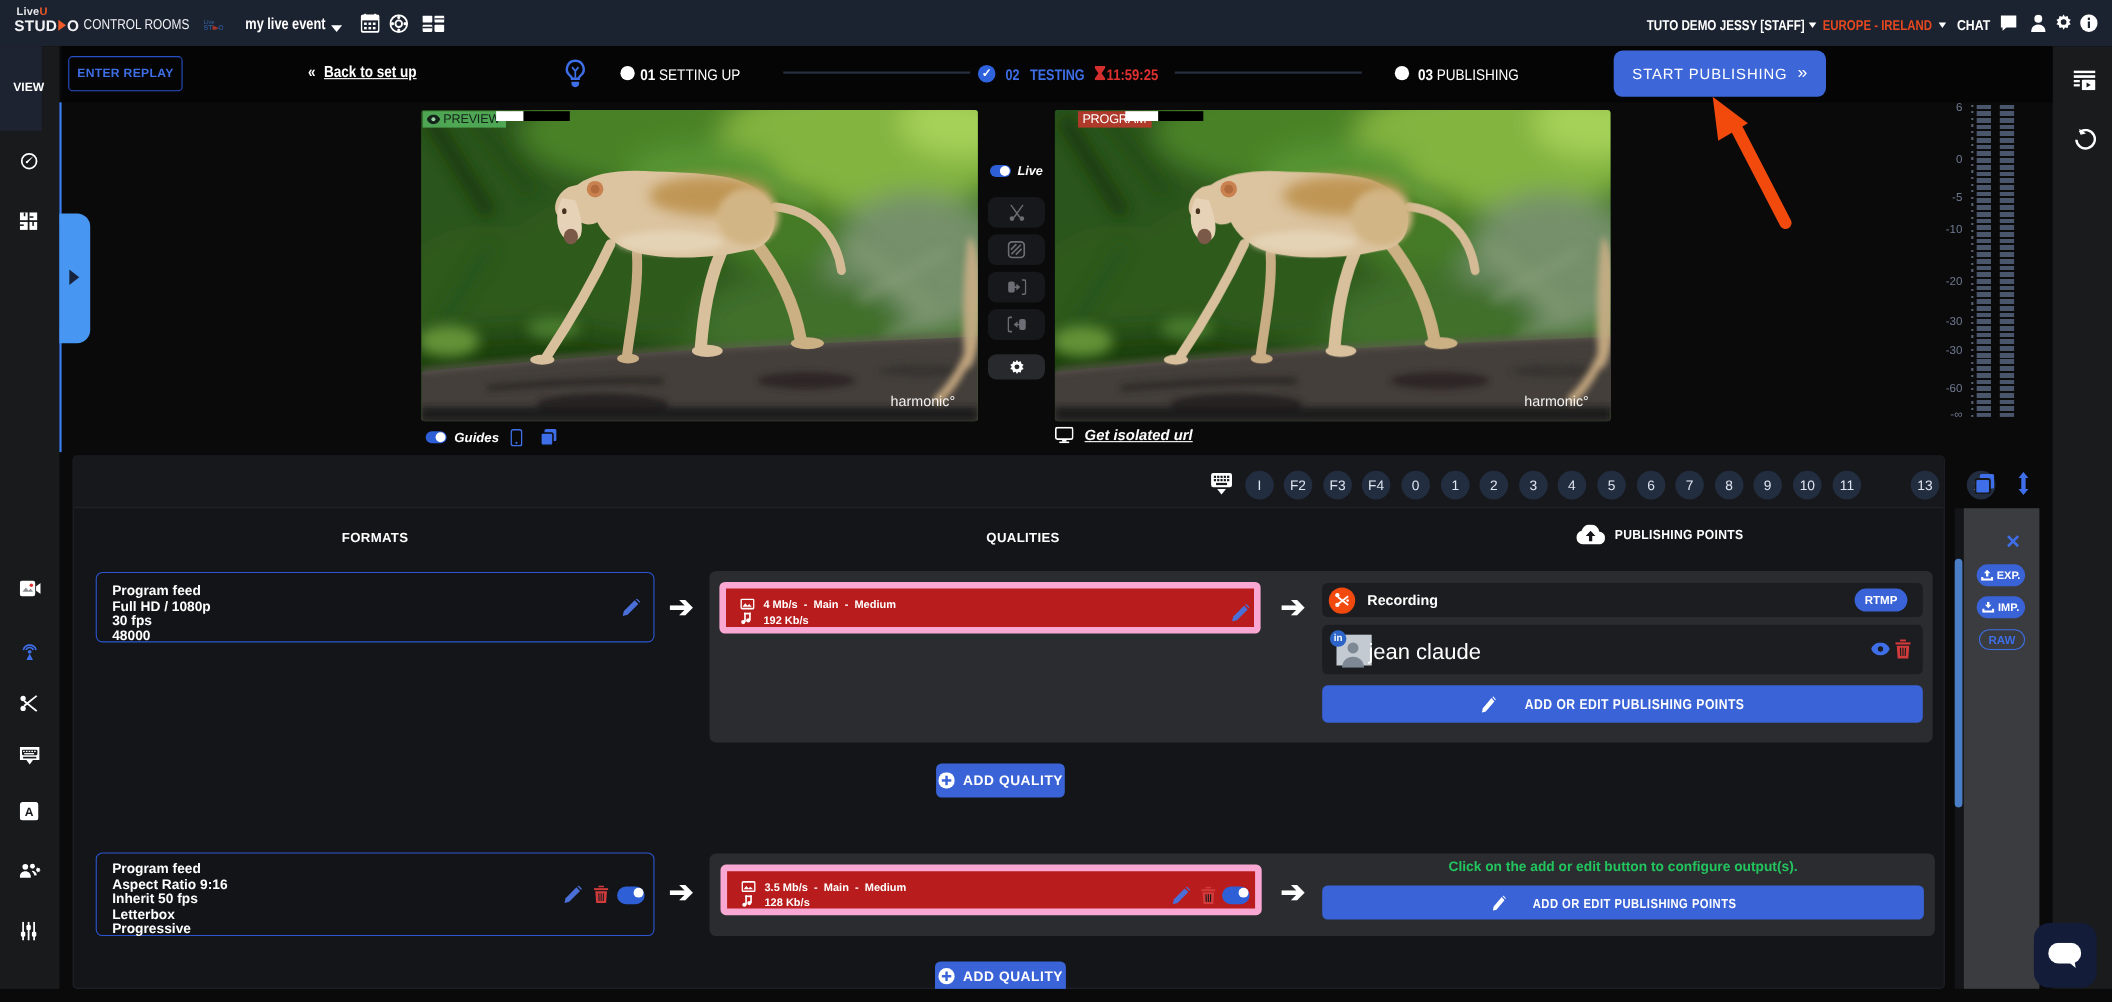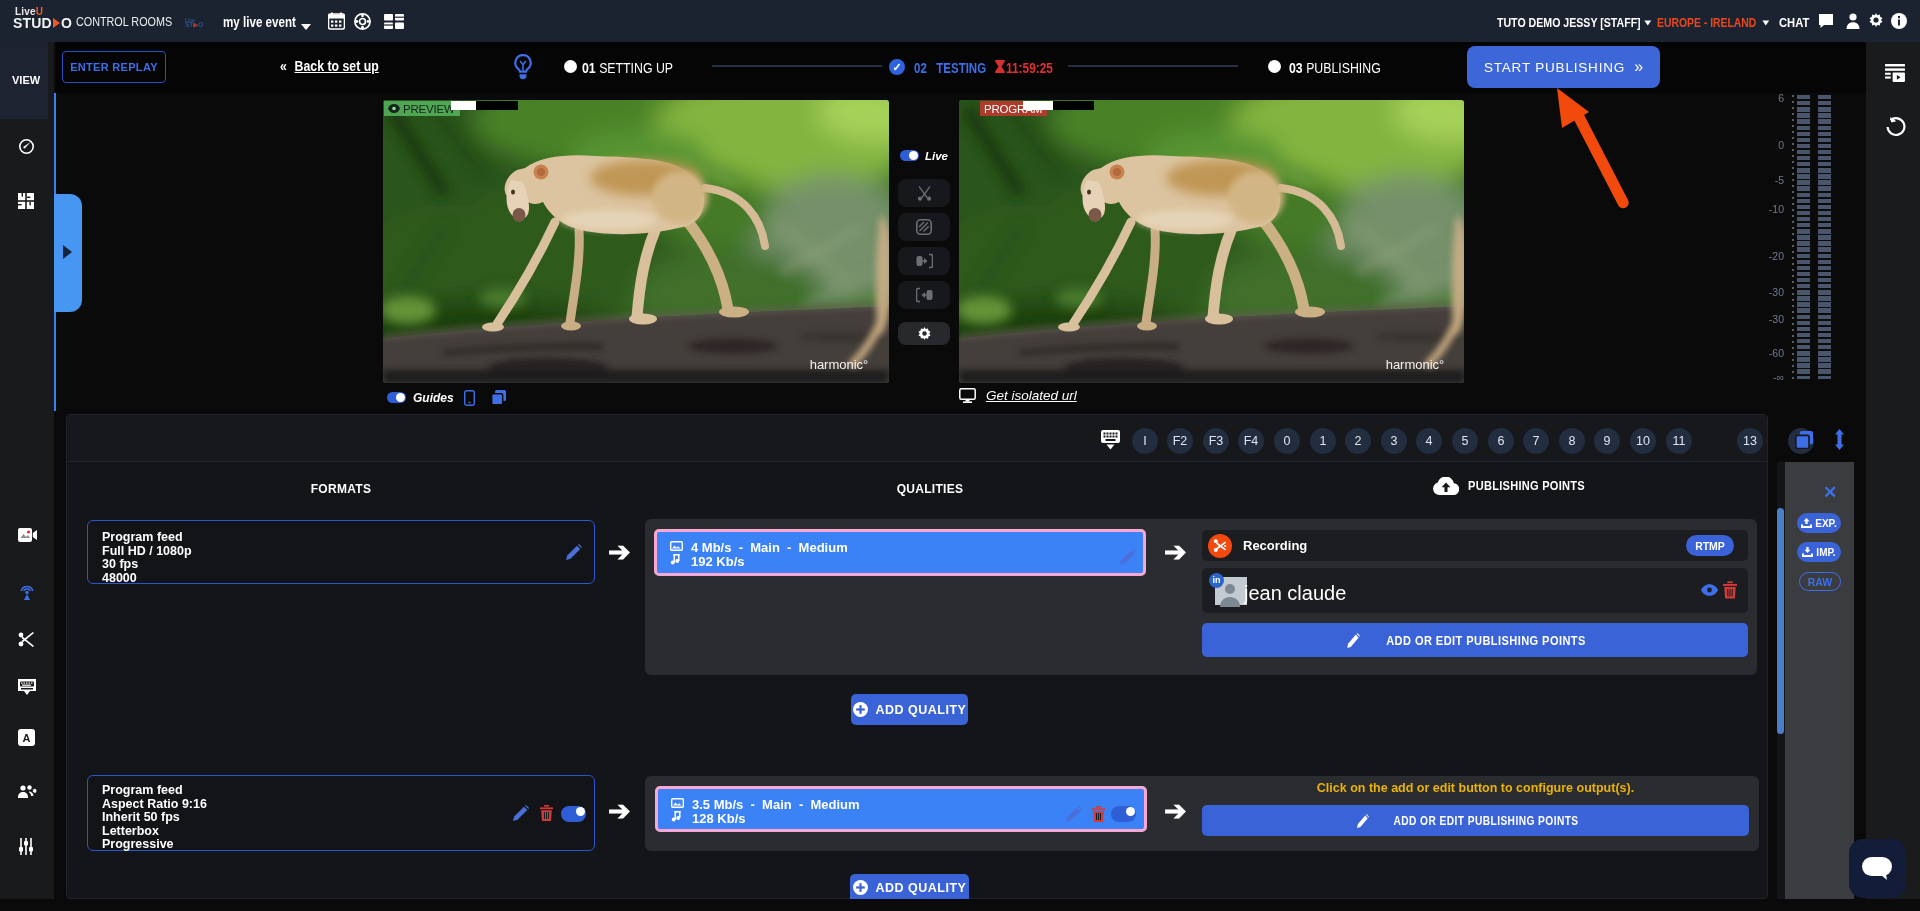--- a/index.html
+++ b/index.html
@@ -14,21 +14,21 @@
 #event-name { left:223px; top:14px; color:#fff; font-size:14.5px; font-weight:bold; transform:scaleX(0.80); transform-origin:left top; }
 .caret { display:inline-block; width:0; height:0; border-left:5px solid transparent; border-right:5px solid transparent; border-top:6px solid #fff; vertical-align:1px; }
 .tbico { top:12px; }
 #tb-user { left:1497px; top:15px; color:#fff; font-size:13px; font-weight:bold; transform:scaleX(0.815); transform-origin:left top; white-space:nowrap; }
 #tb-region { left:1657px; top:15px; color:#e8481e; font-size:13px; font-weight:bold; transform:scaleX(0.80); transform-origin:left top; white-space:nowrap; }
 #tb-region .caret { border-top-color:#fff; }
 #tb-chat { left:1779px; top:15px; color:#fff; font-size:13px; font-weight:bold; transform:scaleX(0.86); transform-origin:left top; }
 
 
 #lsb { left:0; top:42px; width:54px; height:869px; background:#191a1c; }
-#lsb-view { left:0; top:42px; width:48px; height:77px; background:#1d2331; color:#fff; font-size:11px; font-weight:bold; }
+#lsb-view { left:0; top:42px; width:38px; height:77px; background:#1d2331; color:#fff; font-size:11px; font-weight:bold; }
 #blueline { left:54px; top:93px; width:2px; height:318px; background:#3b7ef0; }
 #bluetab { left:54px; top:194px; width:28px; height:118px; background:#4696f2; border-radius:0 12px 12px 0; }
 #bluetab:after { content:""; position:absolute; left:9px; top:51px; border-left:9px solid #17233a; border-top:7px solid transparent; border-bottom:7px solid transparent; }
 .lsbico { left:18px; }
 
 
 #rsb { left:1866px; top:42px; width:54px; height:869px; background:#1a1b1d; }
 
 
 #hdr2 { left:56px; top:42px; width:1810px; height:51px; background:#050506; }
@@ -58,21 +58,21 @@
 .midbtn { left:898px; width:52px; background:#17181b; border-radius:8px; display:flex; align-items:center; justify-content:center; }
 #auto-tg { left:900px; top:150px; }
 #auto-lbl { left:925px; top:150px; color:#fff; font-size:11.5px; font-weight:bold; font-style:italic; }
 .toggle { width:19px; height:11px; background:#2e5fd6; border-radius:6px; }
 .abs.toggle { position:absolute; }
 .toggle:after { content:""; position:absolute; right:1px; top:1px; width:9px; height:9px; border-radius:50%; background:#fff; }
 
 
 #guides-tg { left:387px; top:392px; }
 #guides-lbl { left:413px; top:391px; color:#fff; font-size:12px; font-weight:bold; font-style:italic; }
-#isolated { left:959px; top:388px; color:#fff; font-size:13.5px; font-weight:normal; font-style:italic; display:flex; gap:10px; align-items:center; }
+#isolated { left:959px; top:388px; color:#fff; font-size:13.5px; font-weight:bold; font-style:italic; display:flex; gap:10px; align-items:center; }
 
 
 .mlab { position:absolute; width:24px; text-align:right; color:#6f7a90; font-size:10.5px; }
 .mbar { position:absolute; width:13px; top:95px; height:284px; background:repeating-linear-gradient(to bottom, #4a566c 0 4.3px, #0c0c0d 4.3px 6.1px); }
 #mticks { position:absolute; left:1792px; top:95px; width:2px; height:284px; background:repeating-linear-gradient(to bottom, #555d6e 0 2px, transparent 2px 6px); }
 
 
 #panel { left:66px; top:414px; width:1702px; height:485px; background:#141518; border:1px solid #20222c; border-radius:4px; }
 #toolbar { left:67px; top:415px; width:1700px; height:47px; background:#17181b; border-bottom:1px solid #23242c; }
 .kbtn { position:absolute; top:428px; width:26px; height:26px; border-radius:50%; background:#222d40; color:#dfe5ee; font-size:12.5px; display:flex; align-items:center; justify-content:center; }
@@ -81,36 +81,36 @@
 #hdr-pub { left:1433px; top:477px; color:#fff; font-size:12px; font-weight:bold; letter-spacing:0.3px; display:flex; align-items:center; gap:9px; }
 
 .graypanel { background:#2b2c2f; border-radius:6px; }
 #gp1 { left:645px; top:519px; width:1112px; height:156px; }
 #gp2 { left:645px; top:776px; width:1114px; height:75px; }
 
 .fcard { left:87px; width:508px; background:#131418; border:1px solid #2c56d0; border-radius:6px; color:#fff; font-size:12.5px; font-weight:bold; line-height:13.6px; padding:8px 14px; }
 #fcard1 { top:520px; height:64px; padding-top:10px; }
 #fcard2 { top:775px; height:76px; }
 
-.qcard { background:#3b82f6; border:3px solid #f9a8d4; border-radius:5px; color:#fff; font-size:13px; font-weight:bold; line-height:14px; }
+.qcard { background:#b91c1c; border:6px solid #f9a8d4; border-radius:5px; color:#fff; font-size:10px; font-weight:bold; line-height:14px; }
 #qcard1 { left:654px; top:529px; width:492px; height:47px; }
 #qcard2 { left:655px; top:786px; width:492px; height:46px; }
 .qtext { position:absolute; left:34px; top:9px; }
 .qico { position:absolute; left:13px; top:9px; }
 
 .rowarrow { color:#fff; font-size:27px; font-weight:bold; }
 .pubrow { left:1202px; width:546px; background:#1c1d20; border-radius:5px; color:#fff; }
 #row-rec { top:530px; height:31px; }
 #row-jc { top:568px; height:45px; }
 .bluebtn { background:#3a63d8; border-radius:5px; color:#fff; font-weight:bold; display:flex; align-items:center; justify-content:center; }
 #btn-addedit1 { left:1202px; top:623px; width:546px; height:34px; font-size:13px; letter-spacing:0.5px; gap:12px; }
 #btn-addedit2 { left:1202px; top:805px; width:547px; height:31px; font-size:12px; letter-spacing:0.5px; gap:12px; }
 #btn-addq1 { left:851px; top:694px; width:117px; height:31px; font-size:12.5px; letter-spacing:0.5px; gap:8px; }
 #btn-addq2 { left:850px; top:874px; width:119px; height:27px; font-size:12.5px; letter-spacing:0.5px; gap:8px; border-radius:5px 5px 0 0; }
-#clicktext { left:1202px; top:781px; width:547px; text-align:center; color:#eab308; font-size:12.5px; font-weight:bold; }
+#clicktext { left:1202px; top:781px; width:547px; text-align:center; color:#22c55e; font-size:12.5px; font-weight:bold; }
 
 
 #graycol { left:1785px; top:462px; width:69px; height:437px; background:#3a3c3f; }
 #scrolltrack { left:1777px; top:462px; width:8px; height:437px; background:#141518; }
 #scrollbar { left:1777px; top:508px; width:7px; height:226px; background:#4a7fc8; border-radius:4px; }
 .sidebtn { left:1797px; width:44px; height:20px; background:#3a63d8; border-radius:10px; color:#fff; font-size:10px; font-weight:bold; display:flex; align-items:center; justify-content:center; gap:3px; }
 #btn-raw { left:1799px; top:572px; width:42px; height:19px; border:1px solid #3e6fe8; border-radius:10px; color:#3e6fe8; font-size:10.5px; font-weight:bold; display:flex; align-items:center; justify-content:center; }
 #xclose { left:1823px; top:482px; color:#3e6fe8; font-size:17px; font-weight:bold; }
 
 #chatfab { left:1849px; top:839px; width:57px; height:59px; background:#131c38; border-radius:14px; }

